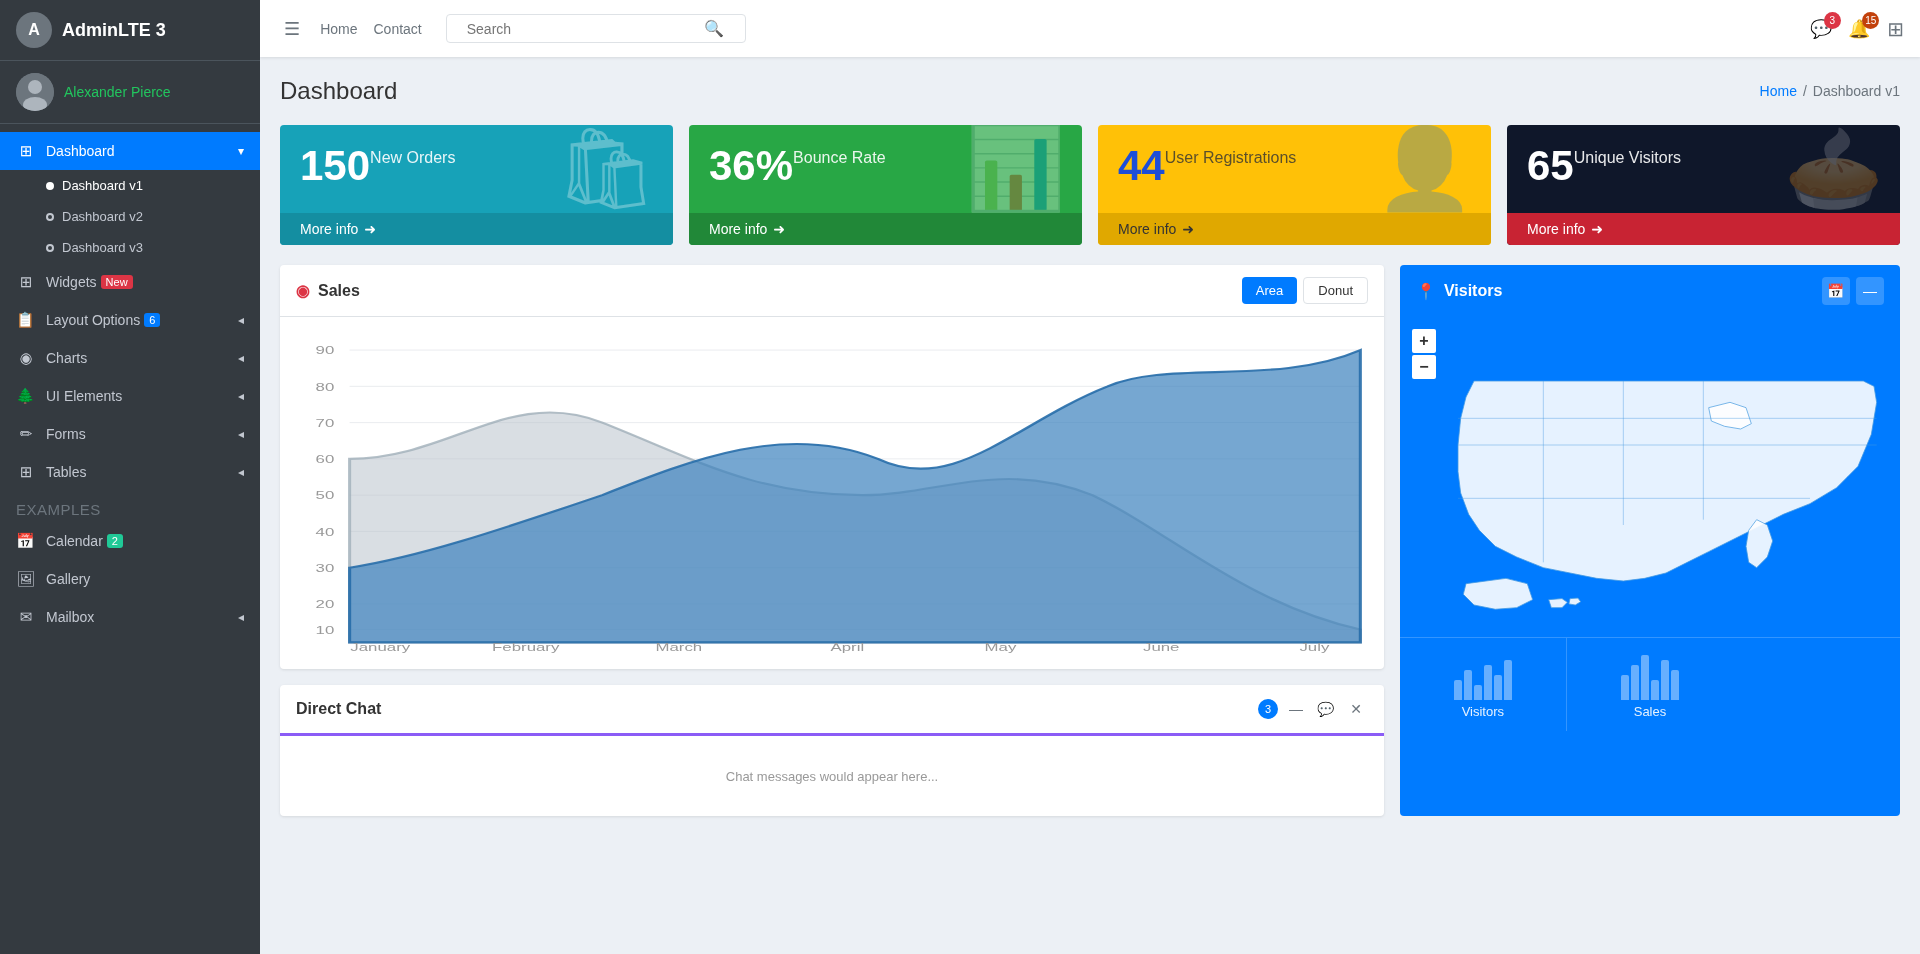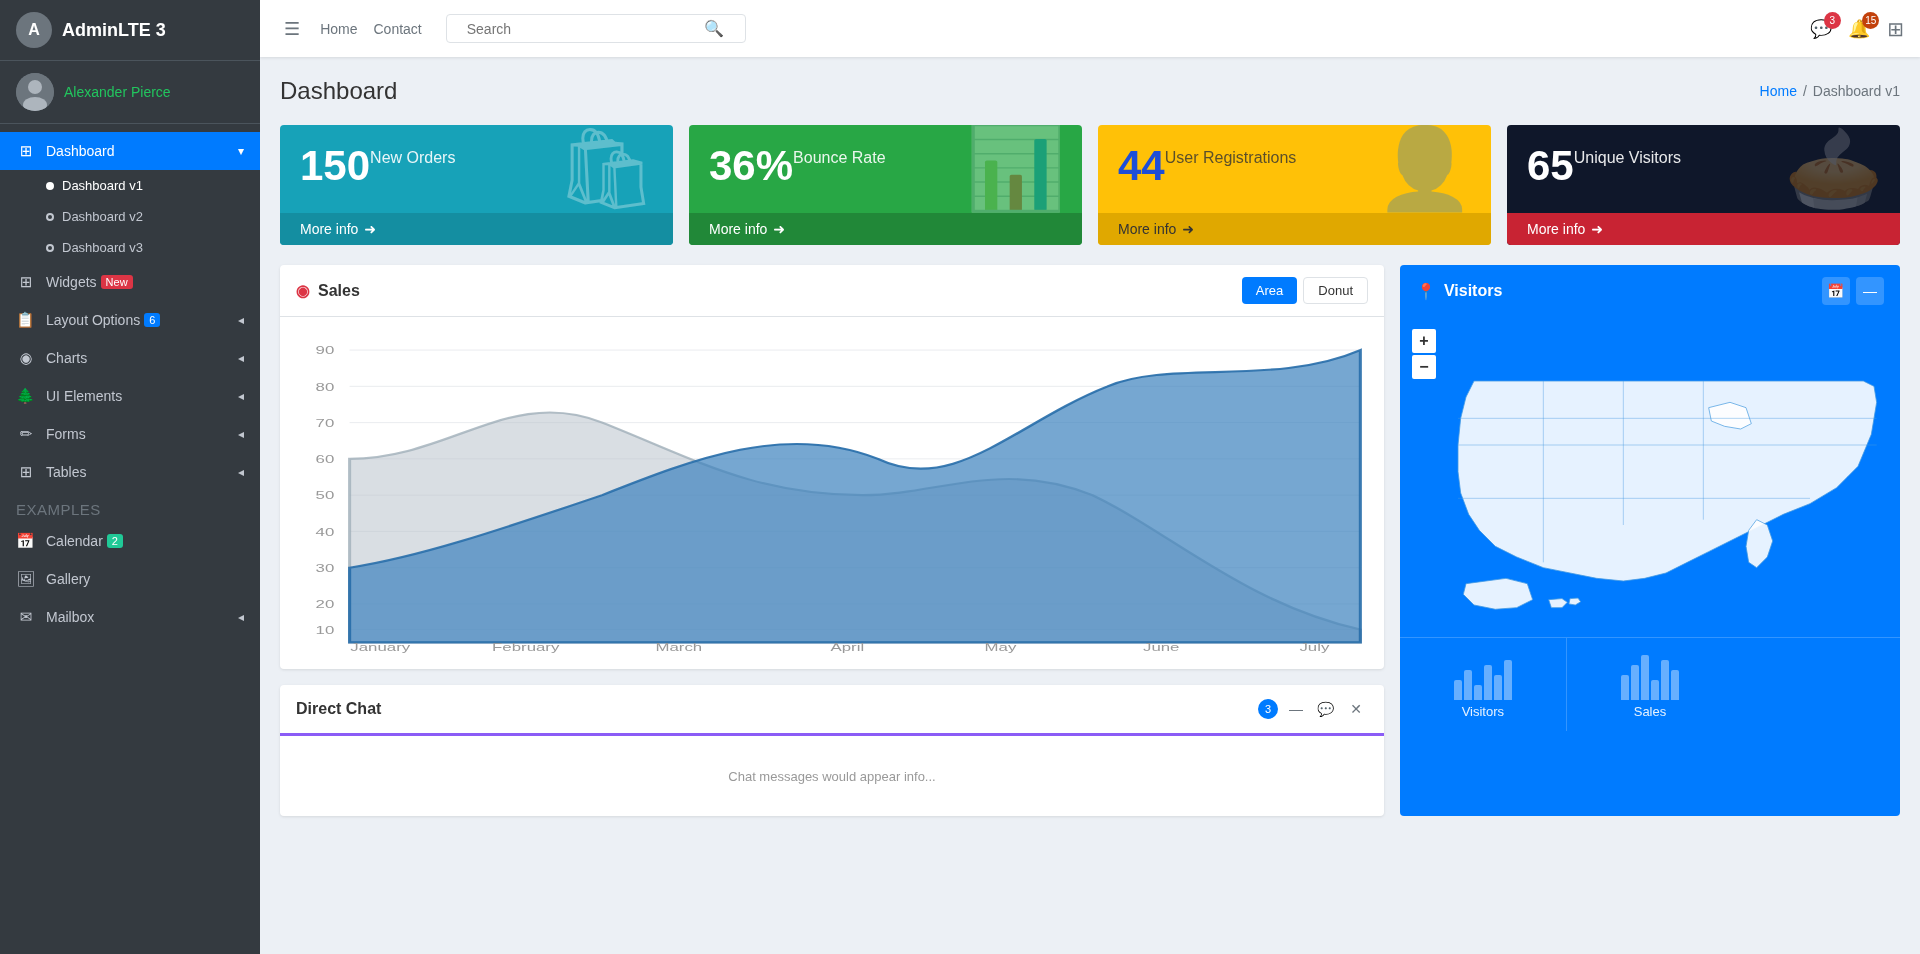--- a/index.html
+++ b/index.html
@@ -363,21 +363,21 @@
           <div class="direct-chat-header">
             <div class="direct-chat-title">Direct Chat</div>
             <div class="direct-chat-tools">
               <span class="chat-badge">3</span>
               <button class="tool-btn-sm">—</button>
               <button class="tool-btn-sm">💬</button>
               <button class="tool-btn-sm">✕</button>
             </div>
           </div>
           <div style="height:80px; display:flex; align-items:center; justify-content:center; color:#999; font-size:13px;">
-            <span>Chat messages would appear info...</span>
+            <span>Chat messages would appear here...</span>
           </div>
         </div>
       </div>
 
       <div class="visitors-card">
         <div class="visitors-header">
           <div class="visitors-title">
             <span>📍</span>
             <span>Visitors</span>
           </div>

